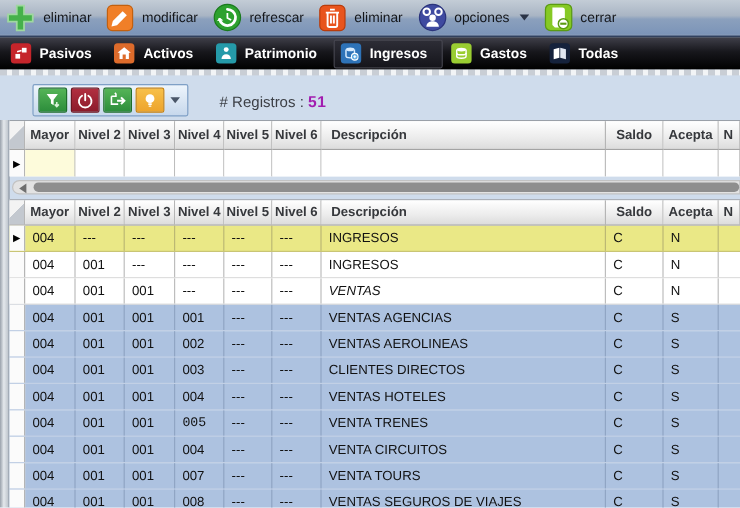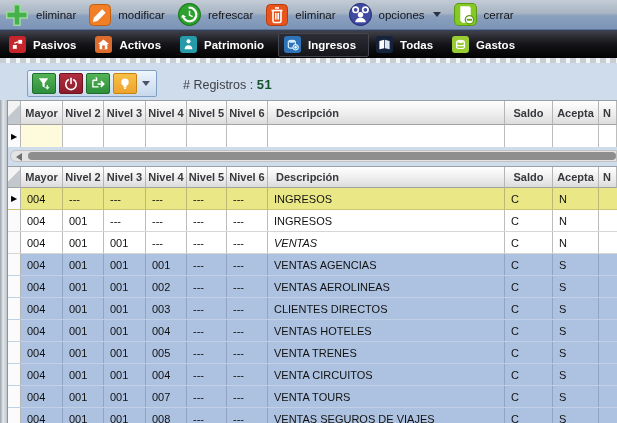--- a/index.html
+++ b/index.html
@@ -36,21 +36,21 @@
     padding:2px 4px; border:1px solid #7fa0c6; border-radius:2px;
     background:linear-gradient(#eef5fc,#c7d8ec); }
   .mbtn { width:24px; height:21px; border-radius:2px; display:flex; align-items:center; justify-content:center; }
   .mbtn.green { background:linear-gradient(#55b457,#2c8d3b); border:1px solid #1f6e2c; }
   .mbtn.red   { background:linear-gradient(#b12f40,#8c1b2b); border:1px solid #6d1420; }
   .mbtn.amber { background:linear-gradient(#f7c04a,#eda42c); border:1px solid #c9830f; }
   .mini-dd { width:0; height:0; border-left:4px solid transparent; border-right:4px solid transparent;
     border-top:5px solid #4a5668; margin:0 2px; }
 
   .registros { position:absolute; left:183px; top:14px; font-size:12.5px; color:#3c3f45; }
-  .registros b { color:#14532d; font-size:13px; letter-spacing:.5px; }
+  .registros b { color:#a21caf; font-size:13px; letter-spacing:.5px; }
 
   
   .leftstrip { position:absolute; left:0; top:37px; width:8px; height:323px;
     background:linear-gradient(to right,#99a1ab,#e4e8ec 45%,#bdc4cc);
     border-right:1px solid #8b939d; }
   .grid { position:absolute; left:8px; width:609px; background:#fff; border-top:1px solid #9aa0a8; }
   .grow { display:flex; }
   .hcell { background:linear-gradient(#fff,#ececec 60%,#dcdcdc);
     border-right:1px solid #b5b5b5; border-bottom:1px solid #a3a3a3;
     font-weight:bold; color:#36383c; display:flex; align-items:center; justify-content:center; overflow:hidden; white-space:nowrap; }
@@ -185,37 +185,37 @@
           <svg width="13" height="13" viewBox="0 0 14 14">
             <ellipse cx="6.3" cy="3.4" rx="3.8" ry="1.6" fill="#d8ecff"></ellipse>
             <path d="M2.5 3.4v6c0 .9 1.7 1.6 3.8 1.6s3.8-.7 3.8-1.6v-6" fill="none" stroke="#d8ecff" stroke-width="1.3"></path>
             <circle cx="10.4" cy="10" r="3" fill="#5aa7e0" stroke="#fff" stroke-width="1"></circle>
             <path d="M10.4 8.6v2.8M9 10h2.8" stroke="#fff" stroke-width="1.1"></path>
           </svg>
         </span>
       <span class="lbl">Ingresos</span>
     </div>
     <div class="tab">
-      <span class="ticon" style="background:#15223c">
-          <svg width="13" height="13" viewBox="0 0 14 14">
-            <path d="M1.5 3.2L6.6 2v9L1.5 12.2z" fill="#fff"></path>
-            <path d="M12.5 3.2L7.4 2v9l5.1 1.2z" fill="#dfe6f2"></path>
-          </svg>
-        </span>
-      <span class="lbl">Todas</span>
-    </div>
-    <div class="tab">
       <span class="ticon" style="background:#9acd32">
           <svg width="13" height="13" viewBox="0 0 14 14">
             <ellipse cx="7" cy="3.6" rx="4.2" ry="1.7" fill="#fff"></ellipse>
             <path d="M2.8 3.6v3c0 .9 1.9 1.7 4.2 1.7s4.2-.8 4.2-1.7v-3" fill="none" stroke="#fff" stroke-width="1.3"></path>
             <path d="M2.8 6.6v3c0 .9 1.9 1.7 4.2 1.7s4.2-.8 4.2-1.7v-3" fill="none" stroke="#fff" stroke-width="1.3"></path>
           </svg>
         </span>
       <span class="lbl">Gastos</span>
+    </div>
+    <div class="tab">
+      <span class="ticon" style="background:#15223c">
+          <svg width="13" height="13" viewBox="0 0 14 14">
+            <path d="M1.5 3.2L6.6 2v9L1.5 12.2z" fill="#fff"></path>
+            <path d="M12.5 3.2L7.4 2v9l5.1 1.2z" fill="#dfe6f2"></path>
+          </svg>
+        </span>
+      <span class="lbl">Todas</span>
     </div>
   </div>
 
   <div class="grip"></div>
 
   <div class="panel">
 
     <div class="minibar">
       <div class="mbtn green">
         <svg width="15" height="15" viewBox="0 0 16 16">
@@ -390,21 +390,21 @@
           <div class="cell" style="width: 237px; flex: 0 0 237px;">VENTAS HOTELES</div>
           <div class="cell" style="width: 48px; flex: 0 0 48px;">C</div>
           <div class="cell" style="width: 46px; flex: 0 0 46px;">S</div>
           <div class="cell" style="flex: 1 1 18px; border-right: none;"></div>
         </div>
         <div class="grow r-group" style="height: 22px;">
           <div class="mcell" style="width: 13px; flex: 0 0 13px;"></div>
           <div class="cell" style="width: 42px; flex: 0 0 42px;">004</div>
           <div class="cell" style="width: 41px; flex: 0 0 41px;">001</div>
           <div class="cell" style="width: 42px; flex: 0 0 42px;">001</div>
-          <div class="cell" style="width: 41px; flex: 0 0 41px;">005</div>
+          <div class="cell" style="width: 41px; flex: 0 0 41px; font-family: Liberation Mono, monospace;">005</div>
           <div class="cell" style="width: 40px; flex: 0 0 40px;">---</div>
           <div class="cell" style="width: 41px; flex: 0 0 41px;">---</div>
           <div class="cell" style="width: 237px; flex: 0 0 237px;">VENTA TRENES</div>
           <div class="cell" style="width: 48px; flex: 0 0 48px;">C</div>
           <div class="cell" style="width: 46px; flex: 0 0 46px;">S</div>
           <div class="cell" style="flex: 1 1 18px; border-right: none;"></div>
         </div>
         <div class="grow r-group" style="height: 22px;">
           <div class="mcell" style="width: 13px; flex: 0 0 13px;"></div>
           <div class="cell" style="width: 42px; flex: 0 0 42px;">004</div>

